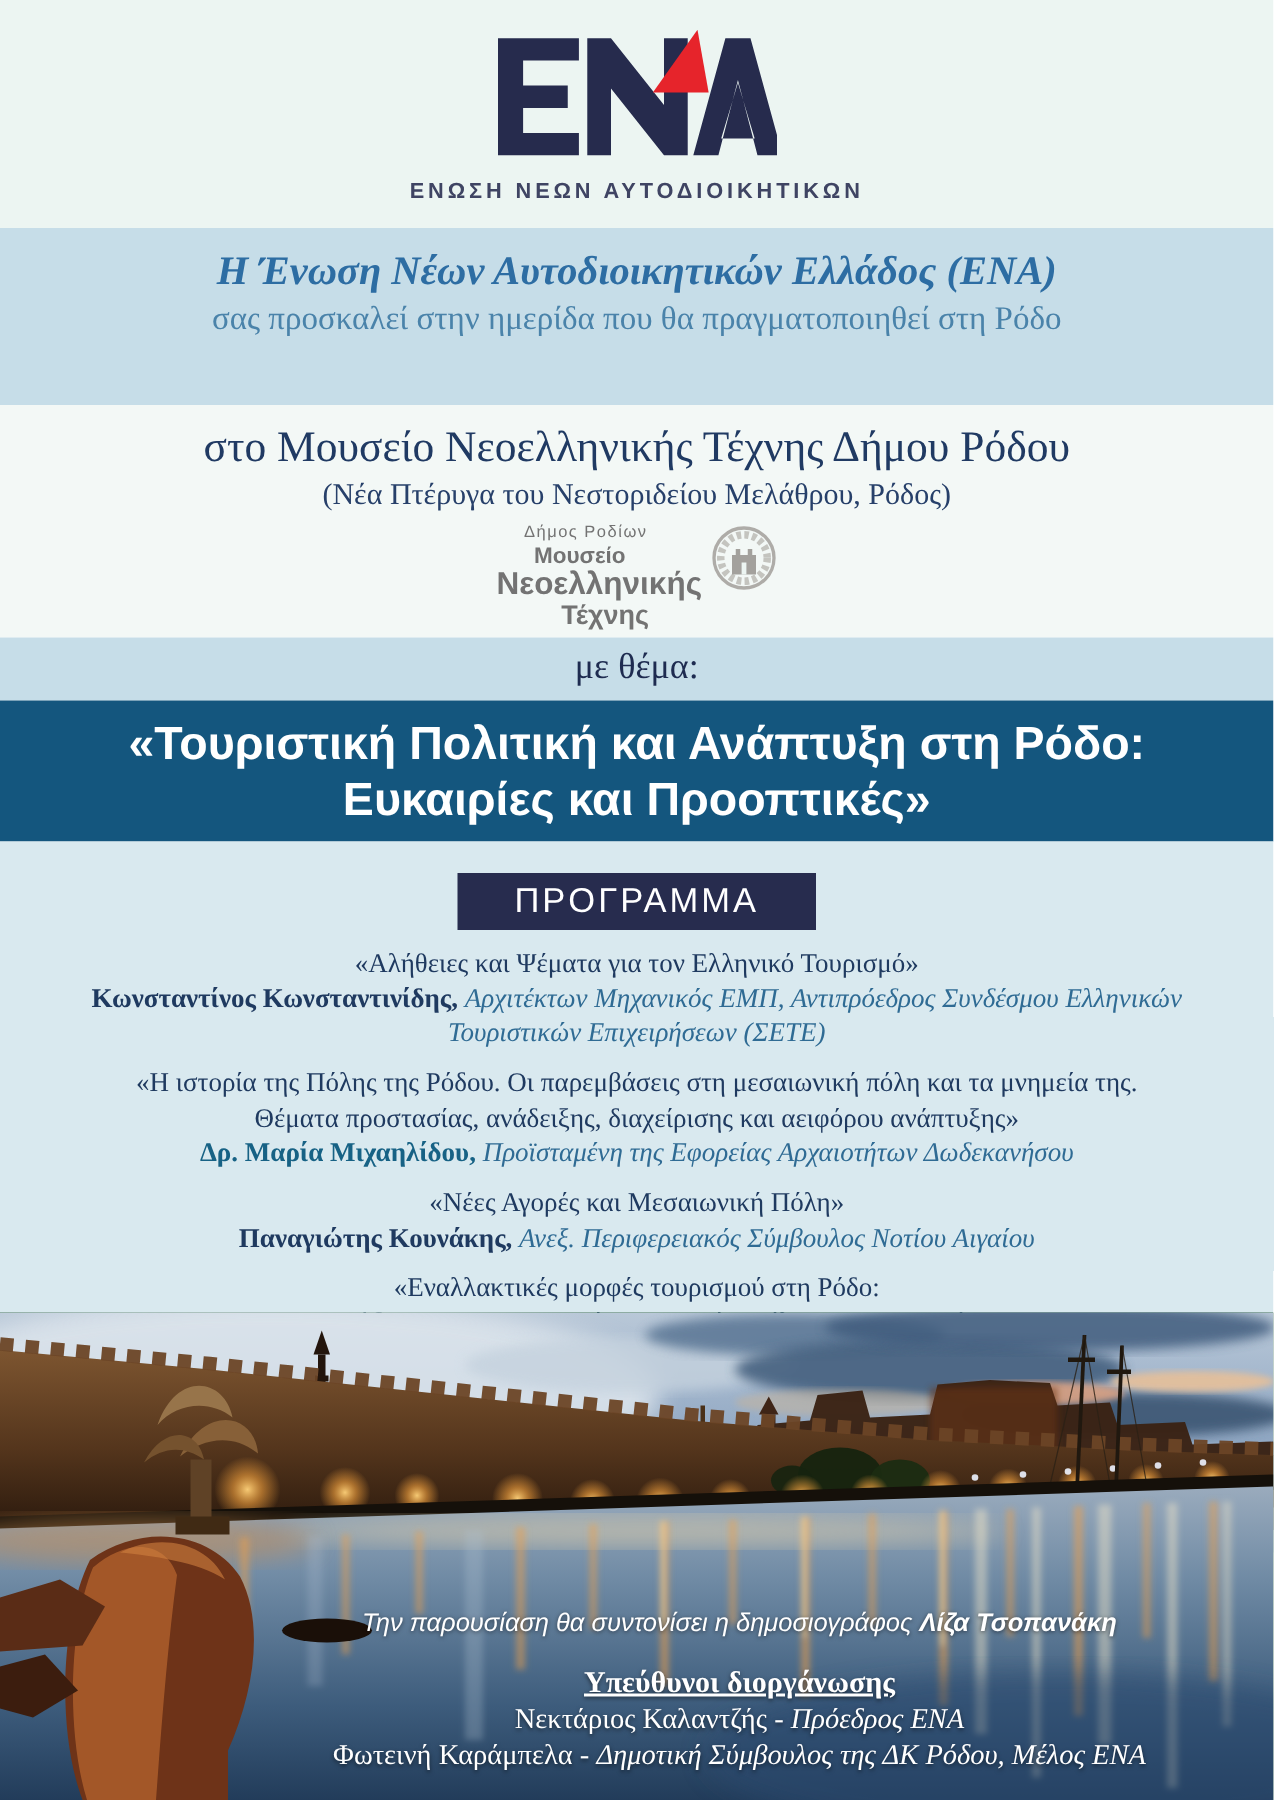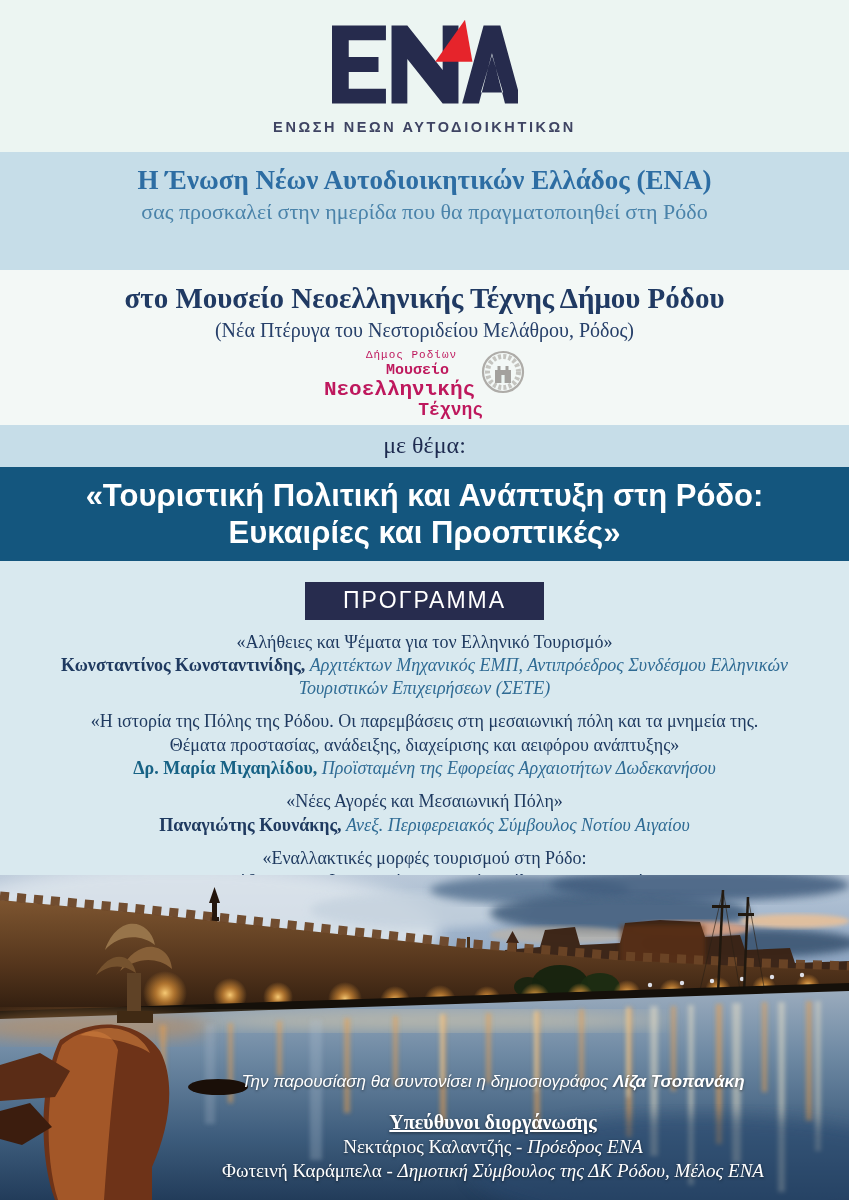--- a/index.html
+++ b/index.html
@@ -13,30 +13,30 @@
   
   .sec-header{height:152px;background:var(--header_bg,#ecf5f2);padding-top:18px;}
   .ena-logo{display:inline-block;line-height:0;}
   .ena-sub{
     margin-top:4px;font-family:"Liberation Sans",sans-serif;font-weight:bold;
     font-size:14.5px;letter-spacing:2.6px;color:#3f4463;
   }
 
   
   .sec-invite{height:118px;background:var(--band_blue,#c6dde8);padding-top:13px;}
-  .invite-l1{font-size:27px;font-weight:bold;color:var(--blue,#2d6da3);}
+  .invite-l1{font-size:27px;font-weight:bold;color:var(--blue,#2d6da3);font-style:italic;}
   .invite-l2{font-size:22px;color:#4a83aa;margin-top:3px;}
   .invite-l3{font-size:31px;font-weight:bold;color:var(--navy,#1e2b50);margin-top:5px;}
 
   
   .sec-venue{height:155px;background:var(--venue_bg,#f3f8f6);padding-top:12px;}
-  .venue-name{font-size:29px;font-weight:bold;color:#203a63;}
+  .venue-name{font-size:29px;font-weight:normal;color:#203a63;}
   .venue-detail{font-size:20px;color:#27406a;margin-top:4px;}
   .museum-logo{margin-top:8px;display:flex;justify-content:center;align-items:flex-start;gap:6px;}
-  .mlogo-text{color:#be185d;line-height:1;text-align:right;font-family:Liberation Mono, monospace;}
+  .mlogo-text{color:#737373;line-height:1;text-align:center;font-family:Liberation Sans, sans-serif;}
   .mlogo-muni{font-size:11px;letter-spacing:1px;margin-bottom:2px;margin-right:18px;}
   .mlogo-1{font-size:15px;font-weight:bold;margin-right:26px;}
   .mlogo-2{font-size:21px;font-weight:bold;margin-top:1px;}
   .mlogo-3{font-size:18px;font-weight:bold;margin-top:1px;margin-right:-8px;}
 
   
   .sec-metheme{height:42px;background:var(--band_blue,#c6dde8);padding-top:7px;}
   .metheme{font-size:24px;color:var(--navy,#1e2b50);}
   .sec-theme{height:94px;background:var(--deep_blue,#14567e);padding-top:11px;}
   .theme-line{

